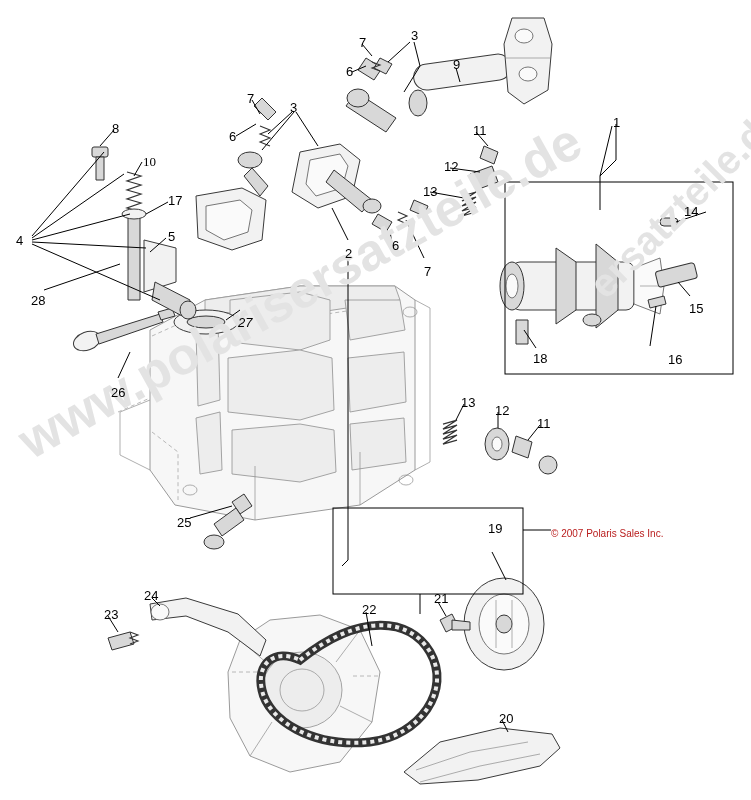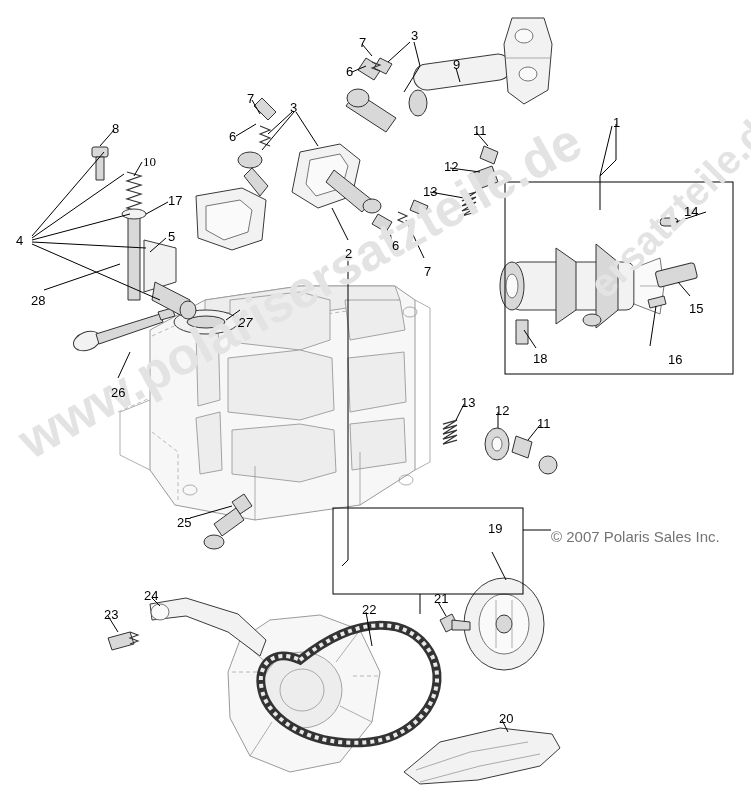--- a/index.html
+++ b/index.html
@@ -38,22 +38,22 @@
     top: 96px;
     font-size: 40px;
     transform: rotate(-45deg);
     transform-origin: right top;
   }
   
   .copyright {
     position: absolute;
     left: 551px;
     top: 528px;
-    font-size: 15px;
-    color: #737373;
+    font-size: 10px;
+    color: #b91c1c;
     white-space: nowrap;
   }
   
   .num {
     position: absolute;
     font-size: 13px;
     color: #000000;
     line-height: 1;
     white-space: nowrap;
   }

